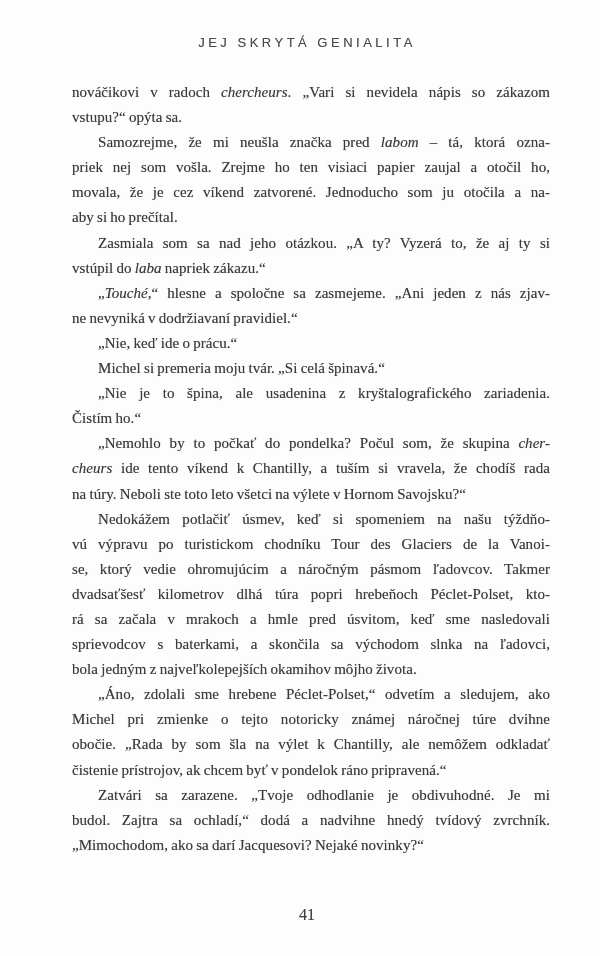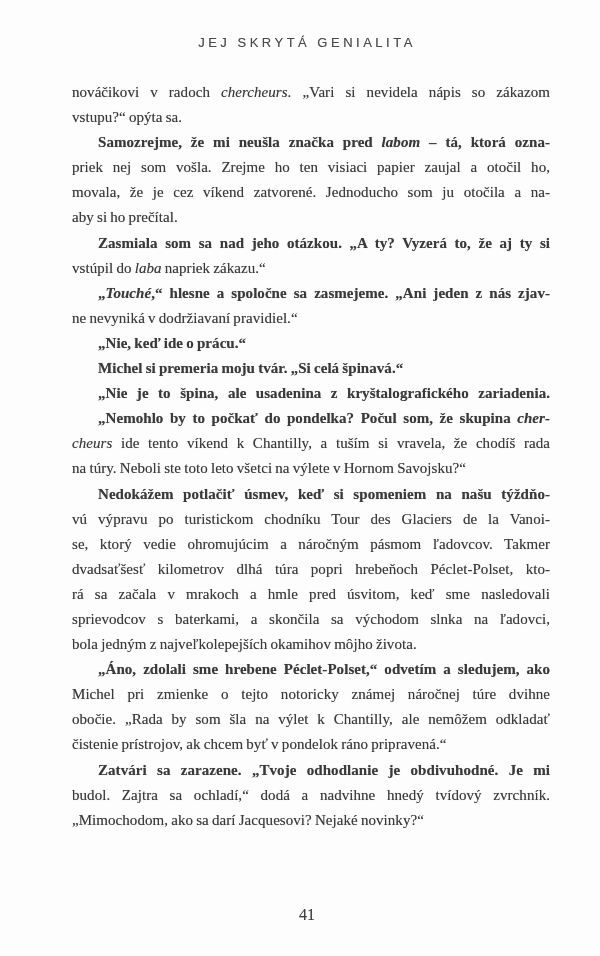--- a/index.html
+++ b/index.html
@@ -48,21 +48,20 @@
     overflow: hidden;
     text-align: justify;
     text-align-last: justify;
     white-space: normal;
   }
   .line.last {
     text-align-last: left;
   }
   .line.indent {
     text-indent: 26px;
-    font-weight: bold;
   }
   .line i { font-style: italic; }
   .page-number {
     position: absolute;
     top: 906px;
     left: 68px;
     width: 478px;
     text-align: center;
     font-size: 16px;
     color: #3e3e3e;
@@ -95,20 +94,21 @@
         <div class="line last"><span>ne nevyniká v dodržiavaní pravidiel.“</span></div>
       </div>
       <div class="para">
         <div class="line last indent"><span>„Nie, keď ide o prácu.“</span></div>
       </div>
       <div class="para">
         <div class="line last indent"><span>Michel si premeria moju tvár. „Si celá špinavá.“</span></div>
       </div>
       <div class="para">
         <div class="line indent"><span>„Nie je to špina, ale usadenina z kryštalografického zariadenia.</span></div>
+        <div class="line last"><span>Čistím ho.“</span></div>
       </div>
       <div class="para">
         <div class="line indent"><span>„Nemohlo by to počkať do pondelka? Počul som, že skupina </span><i>cher-</i></div>
         <div class="line"><i>cheurs</i><span> ide tento víkend k Chantilly, a tuším si vravela, že chodíš rada</span></div>
         <div class="line last"><span>na túry. Neboli ste toto leto všetci na výlete v Hornom Savojsku?“</span></div>
       </div>
       <div class="para">
         <div class="line indent"><span>Nedokážem potlačiť úsmev, keď si spomeniem na našu týždňo-</span></div>
         <div class="line"><span>vú výpravu po turistickom chodníku Tour des Glaciers de la Vanoi-</span></div>
         <div class="line"><span>se, ktorý vedie ohromujúcim a náročným pásmom ľadovcov. Takmer</span></div>

